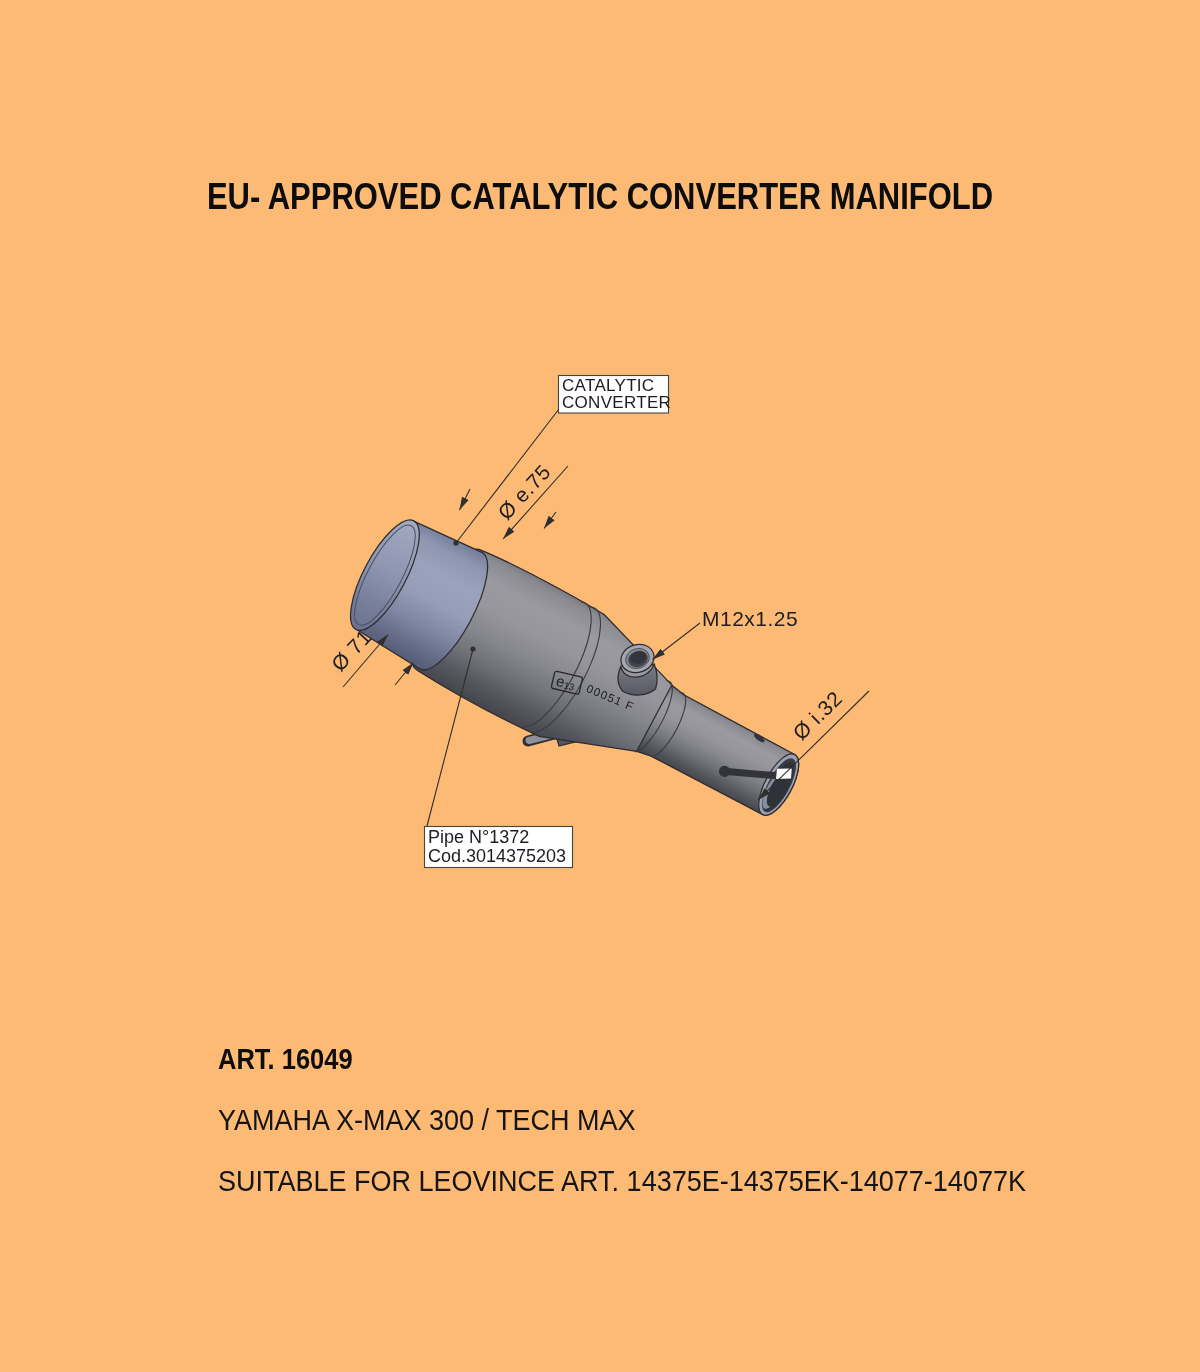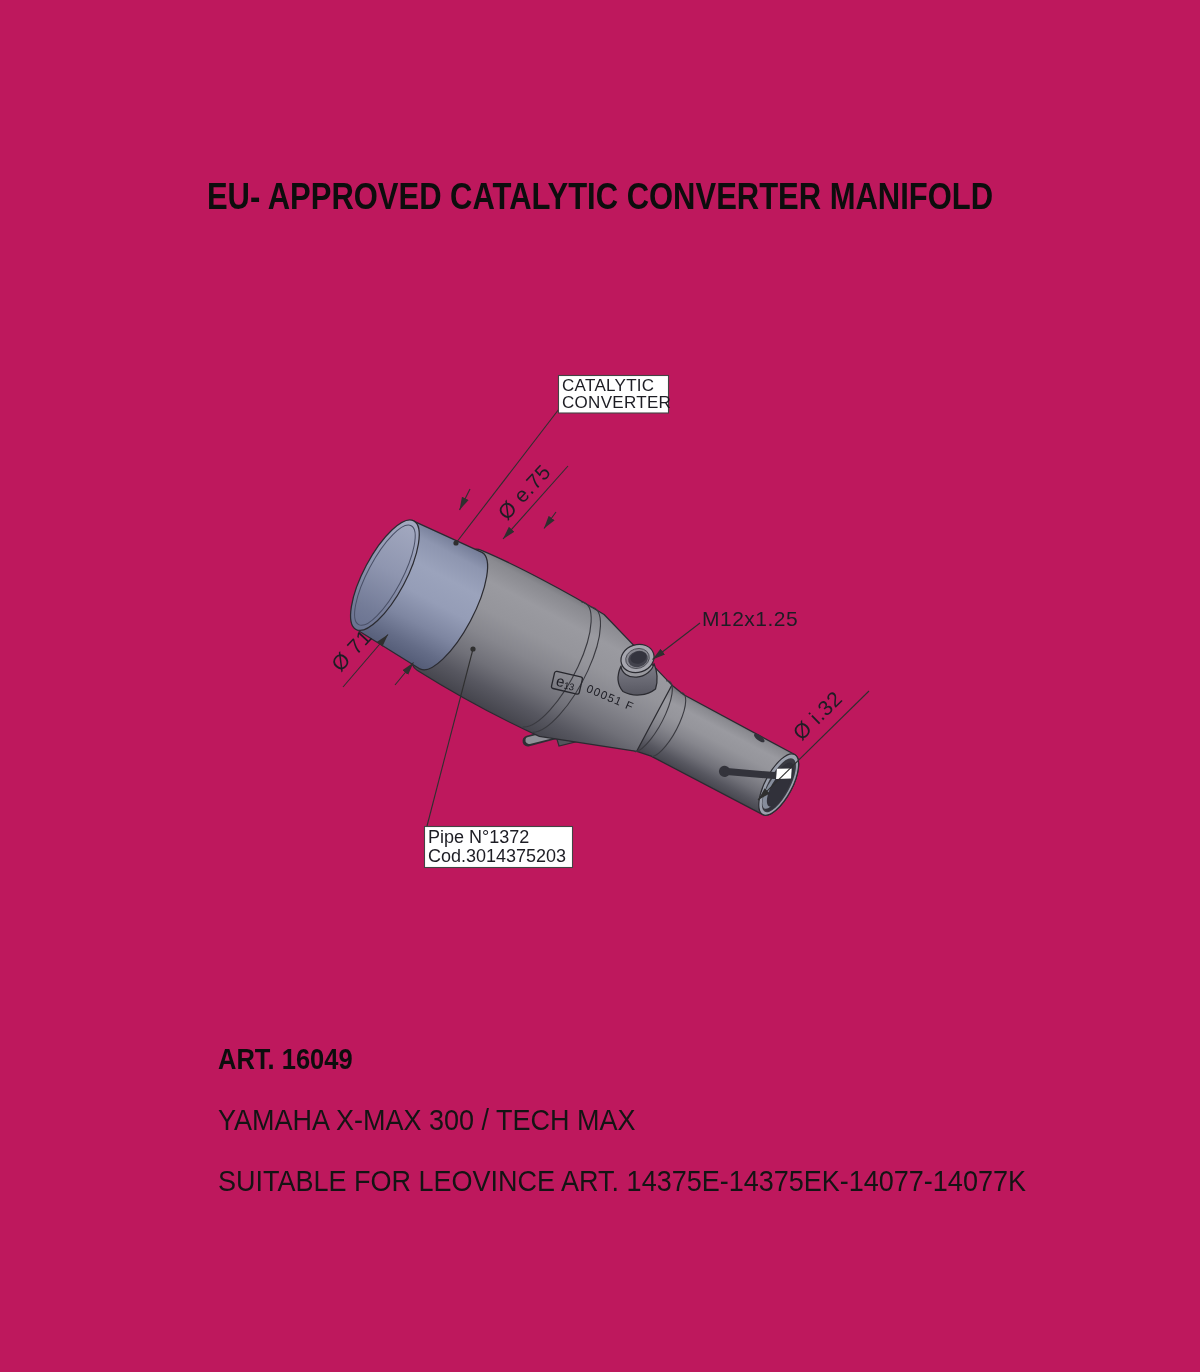--- a/index.html
+++ b/index.html
@@ -1,16 +1,16 @@
 <!DOCTYPE html>
 <html><head>
 <meta charset="utf-8">
 <style>
   html,body{margin:0;padding:0;background:#ffffff;}
-  .page{position:relative;width:1200px;height:1372px;background:#be185d;overflow:hidden;
+  .page{position:relative;width:1200px;height:1372px;background:#fdba74;overflow:hidden;
         font-family:"Liberation Sans",sans-serif;color:#111;}
   .title{position:absolute;top:176px;left:0;width:1200px;text-align:center;
          font-size:36px;font-weight:bold;letter-spacing:0px;transform:scaleX(.86);color:#0d0d0d;}
   .art{position:absolute;left:218px;top:1042px;font-size:30px;font-weight:bold;
        transform:scaleX(.85);transform-origin:left top;color:#0d0d0d;}
   .model{position:absolute;left:218px;top:1103px;font-size:30px;
          transform:scaleX(.9);transform-origin:left top;color:#141414;}
   .compat{position:absolute;left:218px;top:1164px;font-size:30px;
           transform:scaleX(.9);transform-origin:left top;color:#141414;}
   svg{position:absolute;left:0;top:0;}

